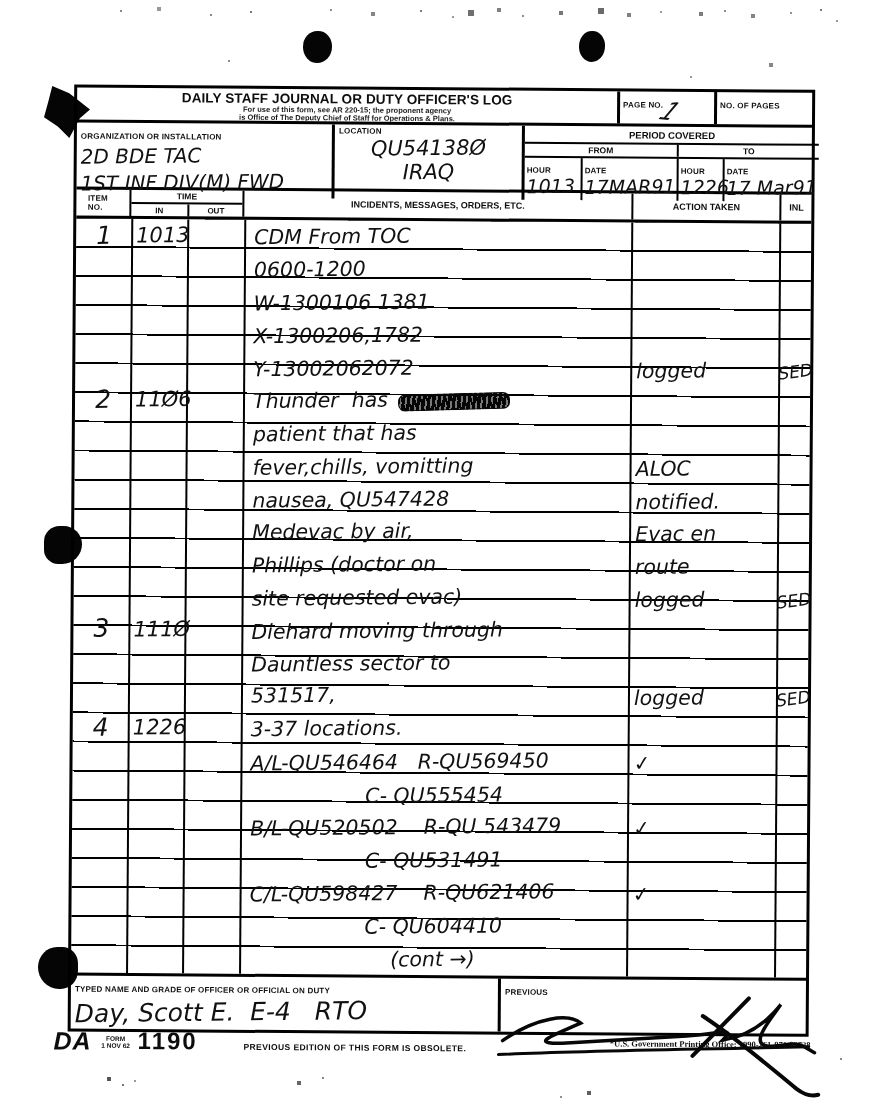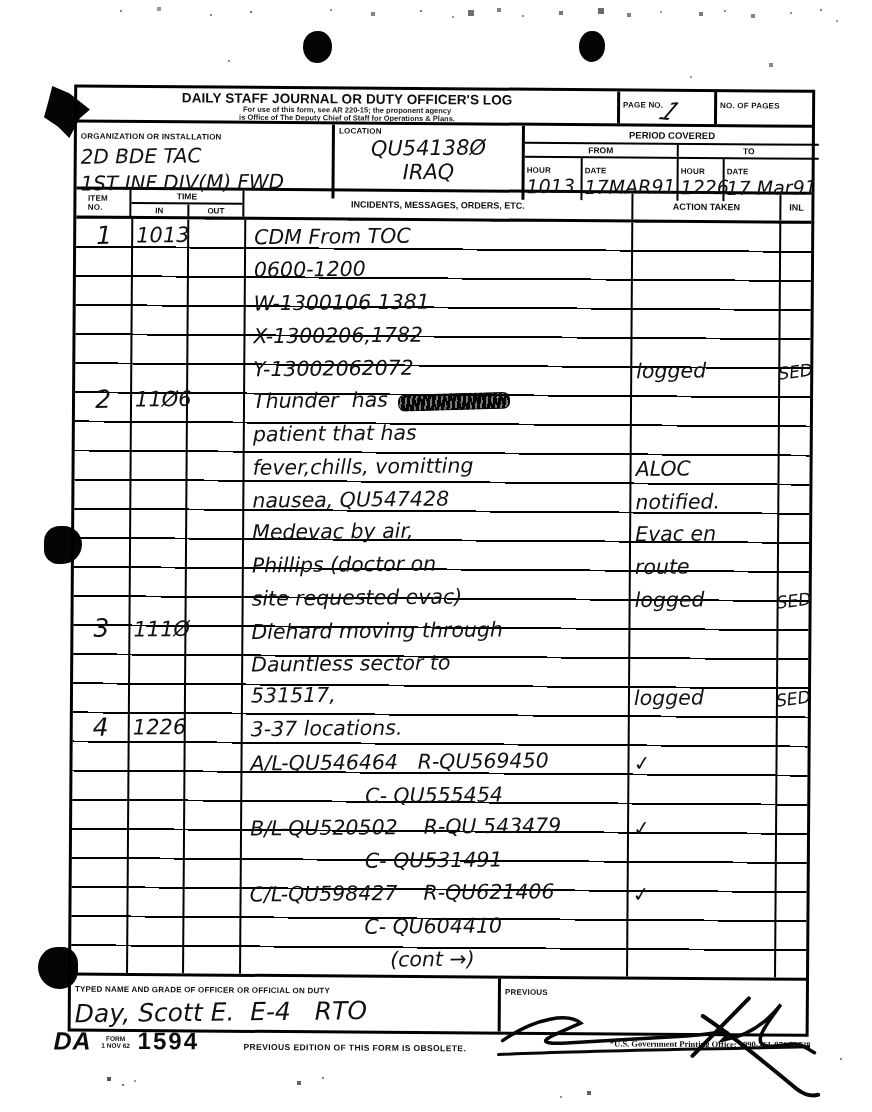--- a/index.html
+++ b/index.html
@@ -501,18 +501,18 @@
     </div>
   </div>
 
   <div class="form-footer">
     <div class="da-group">
       <span class="da-word">DA</span>
       <span class="form-ref">
         <span>FORM</span><br>
         <span>1 NOV 62</span>
       </span>
-      <span class="form-number">1594</span>
+      <span class="form-number">1190</span>
     </div>
     <div class="obsolete">PREVIOUS EDITION OF THIS FORM IS OBSOLETE.</div>
     <div class="gpo">*U.S. Government Printing Office: 1990-261-871/02728</div>
   </div>
 </div>
 
 </body></html>

